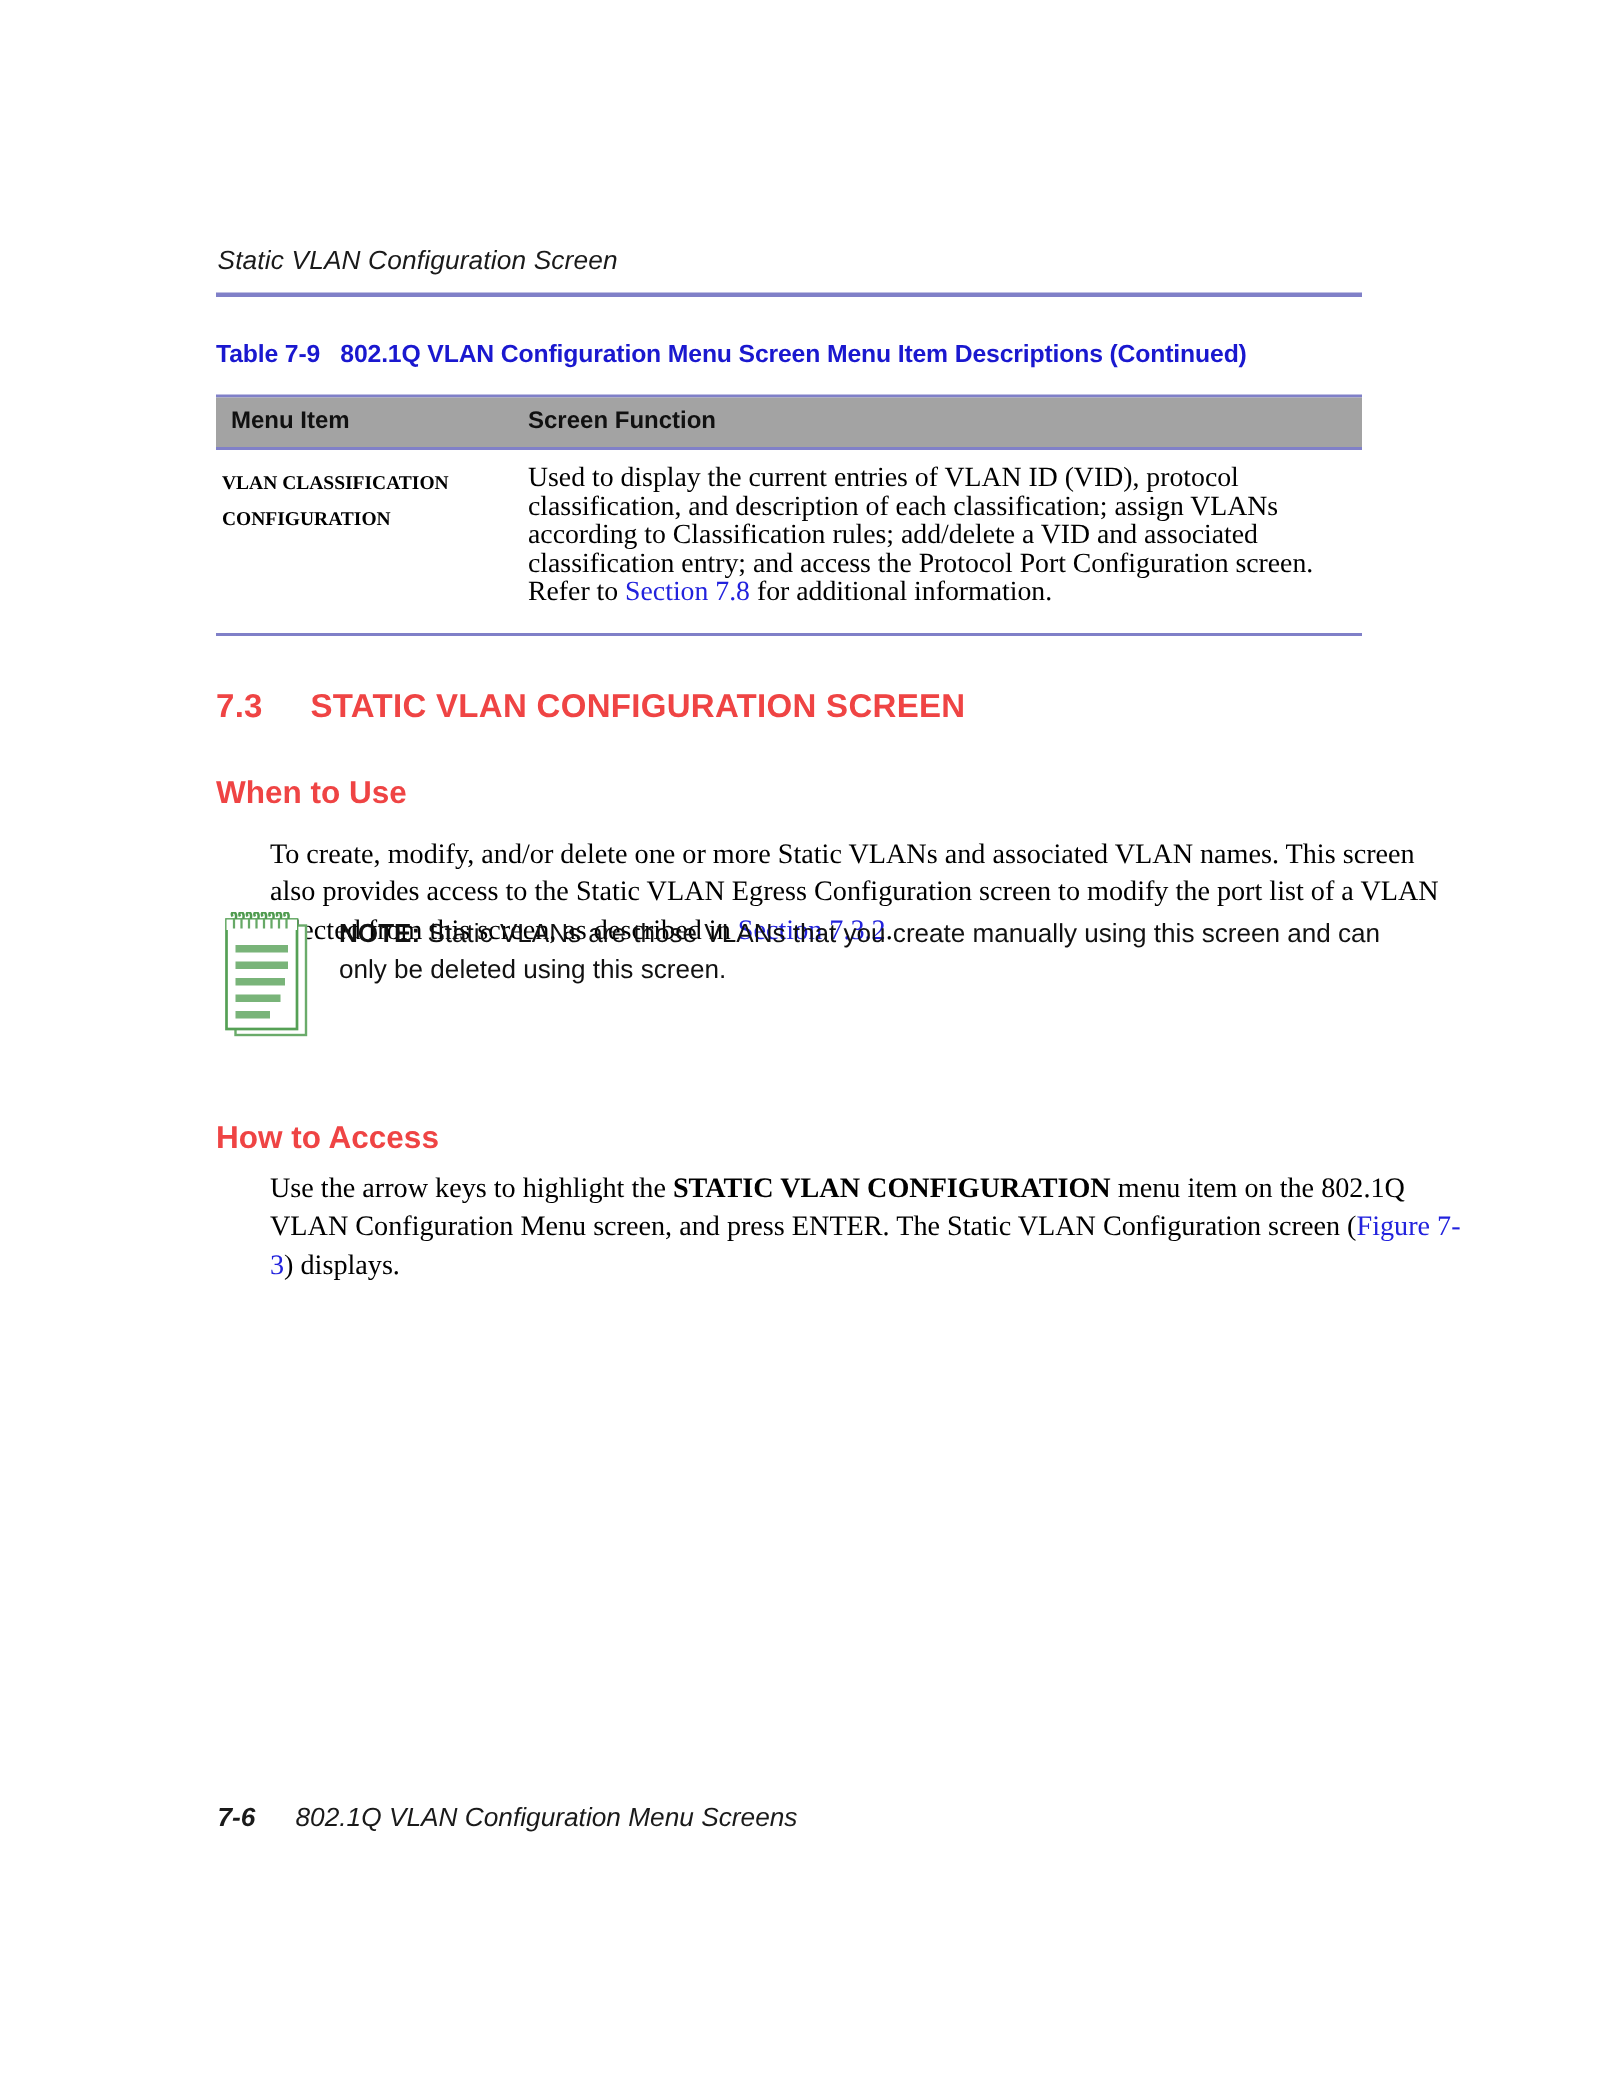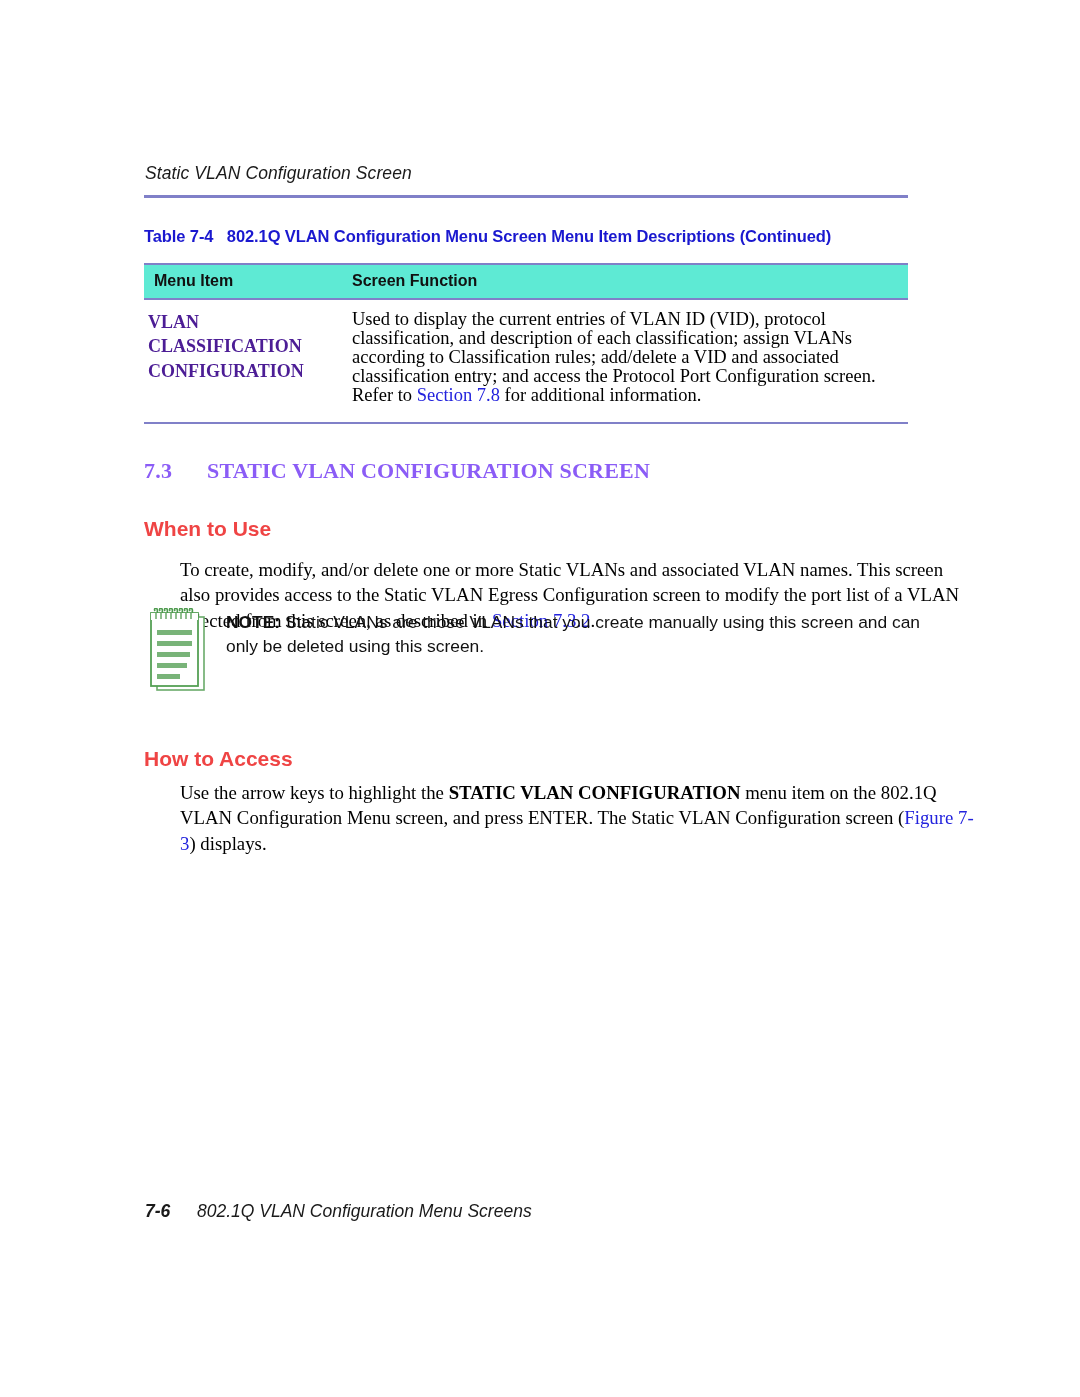--- a/index.html
+++ b/index.html
@@ -61,21 +61,21 @@
     left: 144px;
     top: 263px;
     width: 764px;
   }
   .tbl-rule {
     height: 2px;
     background: #8080c8;
     width: 100%;
   }
   .tbl-head {
-    background: #5eead4;
+    background: #a3a3a3;
     height: 33px;
     position: relative;
   }
   .tbl-head .th {
     position: absolute;
     top: 7px;
     font-family: "Liberation Sans", sans-serif;
     font-weight: bold;
     font-size: 16px;
     color: #111111;
@@ -88,47 +88,47 @@
     position: relative;
     height: 122px;
   }
   .cell-menu {
     position: absolute;
     left: 4px;
     top: 10px;
     width: 200px;
     font-family: "Liberation Serif", serif;
     font-weight: bold;
-    font-size: 18px;
+    font-size: 13px;
     line-height: 24.3px;
-    color: #4c1d95;
+    color: #000000;
   }
   .cell-func {
     position: absolute;
     left: 208px;
     top: 10px;
     width: 552px;
     font-family: "Liberation Serif", serif;
     font-size: 18.5px;
     line-height: 19px;
     color: #000000;
   }
   .lnk {
     color: #2222dd;
   }
 
   
   .h1-sec {
     position: absolute;
     left: 144px;
     top: 458px;
-    font-family: Liberation Serif, serif;
+    font-family: Liberation Sans, sans-serif;
     font-weight: bold;
     font-size: 22px;
-    color: #8b5cf6;
+    color: #ef4444;
     white-space: nowrap;
     letter-spacing: 0.2px;
   }
   .h1-sec .num {
     display: inline-block;
     width: 63px;
   }
   .h2-sub {
     position: absolute;
     left: 144px;
@@ -212,21 +212,21 @@
 </style>
 </head>
 <body>
 
 <div class="page">
 
   <div class="running-header">Static VLAN Configuration Screen</div>
   <div class="header-rule"></div>
 
   <div class="table-caption">
-    <span>Table 7-4</span>&nbsp;&nbsp;&nbsp;<span>802.1Q VLAN Configuration Menu Screen Menu Item Descriptions (Continued)</span>
+    <span>Table 7-9</span>&nbsp;&nbsp;&nbsp;<span>802.1Q VLAN Configuration Menu Screen Menu Item Descriptions (Continued)</span>
   </div>
 
   <div class="tbl">
     <div class="tbl-rule"></div>
     <div class="tbl-head">
       <div class="th th-menu">Menu Item</div>
       <div class="th th-func">Screen Function</div>
     </div>
     <div class="tbl-rule"></div>
     <div class="tbl-body">

